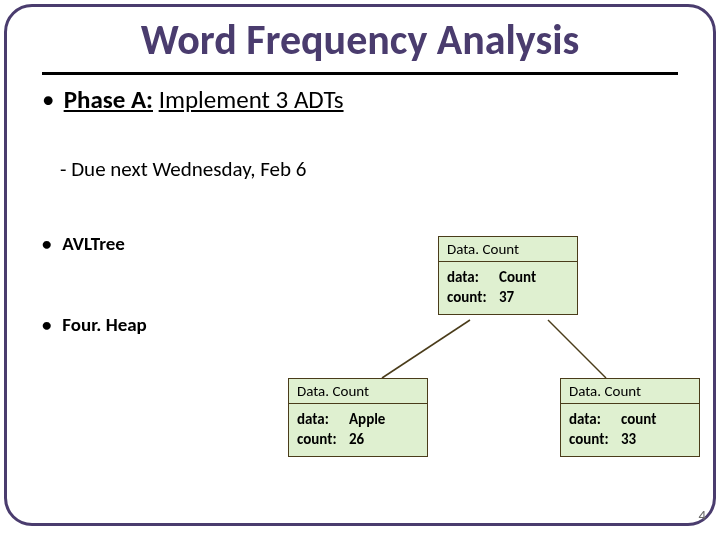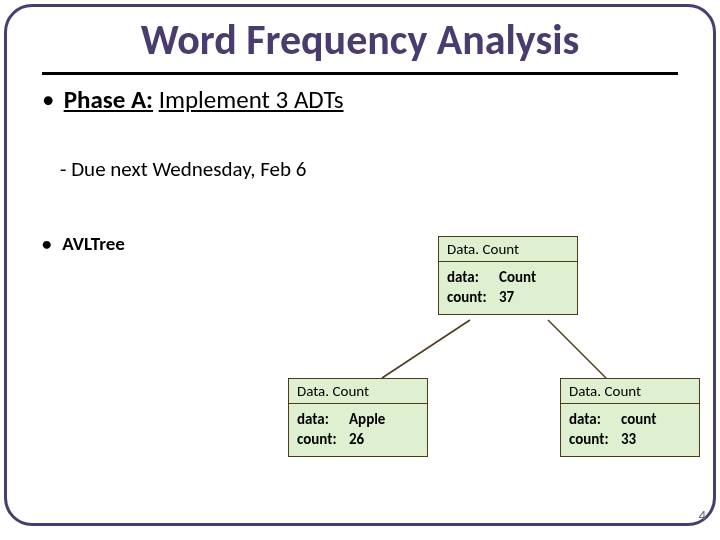--- a/index.html
+++ b/index.html
@@ -118,20 +118,24 @@
       <span class="rest">Implement 3 ADTs</span>
     </div>
     <div class="sub">- Due next Wednesday, Feb 6</div>
   </div>
 
   <div class="adts">
     <div class="adt-item">
       <span class="bullet-dot">•</span>
       <span>AVLTree</span>
     </div>
+    <div class="adt-item">
+      <span class="bullet-dot">•</span>
+      <span>Four. Heap</span>
+    </div>
   </div>
 
   <svg class="edges">
     <line x1="470" y1="320" x2="382" y2="378" stroke="#4a3c1a" stroke-width="1.5"></line>
     <line x1="548" y1="320" x2="606" y2="378" stroke="#4a3c1a" stroke-width="1.5"></line>
   </svg>
 
   <div class="node node-root">
     <div class="hdr">Data. Count</div>
     <div class="body">

